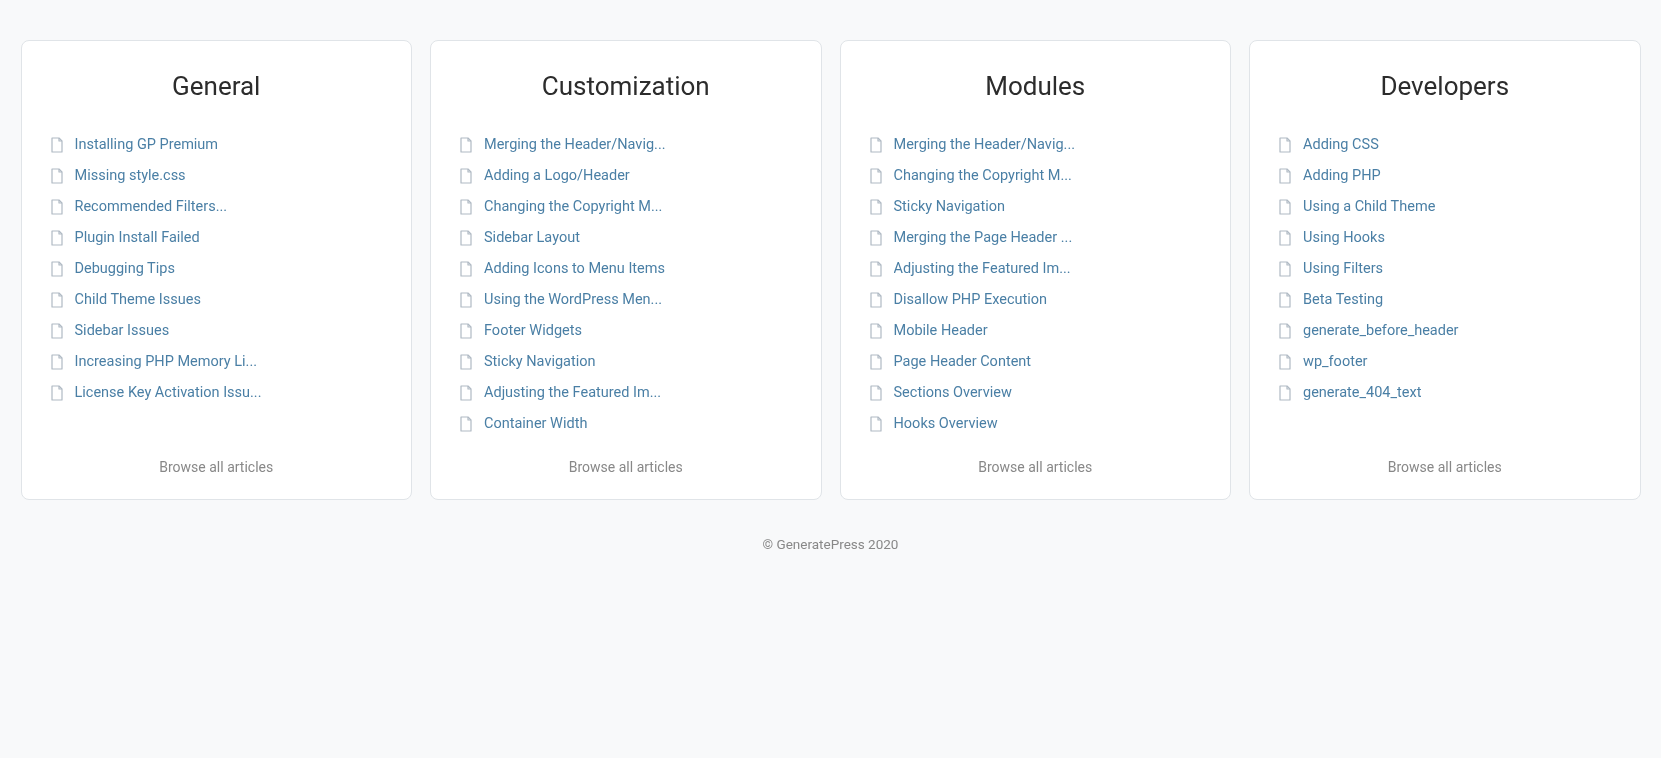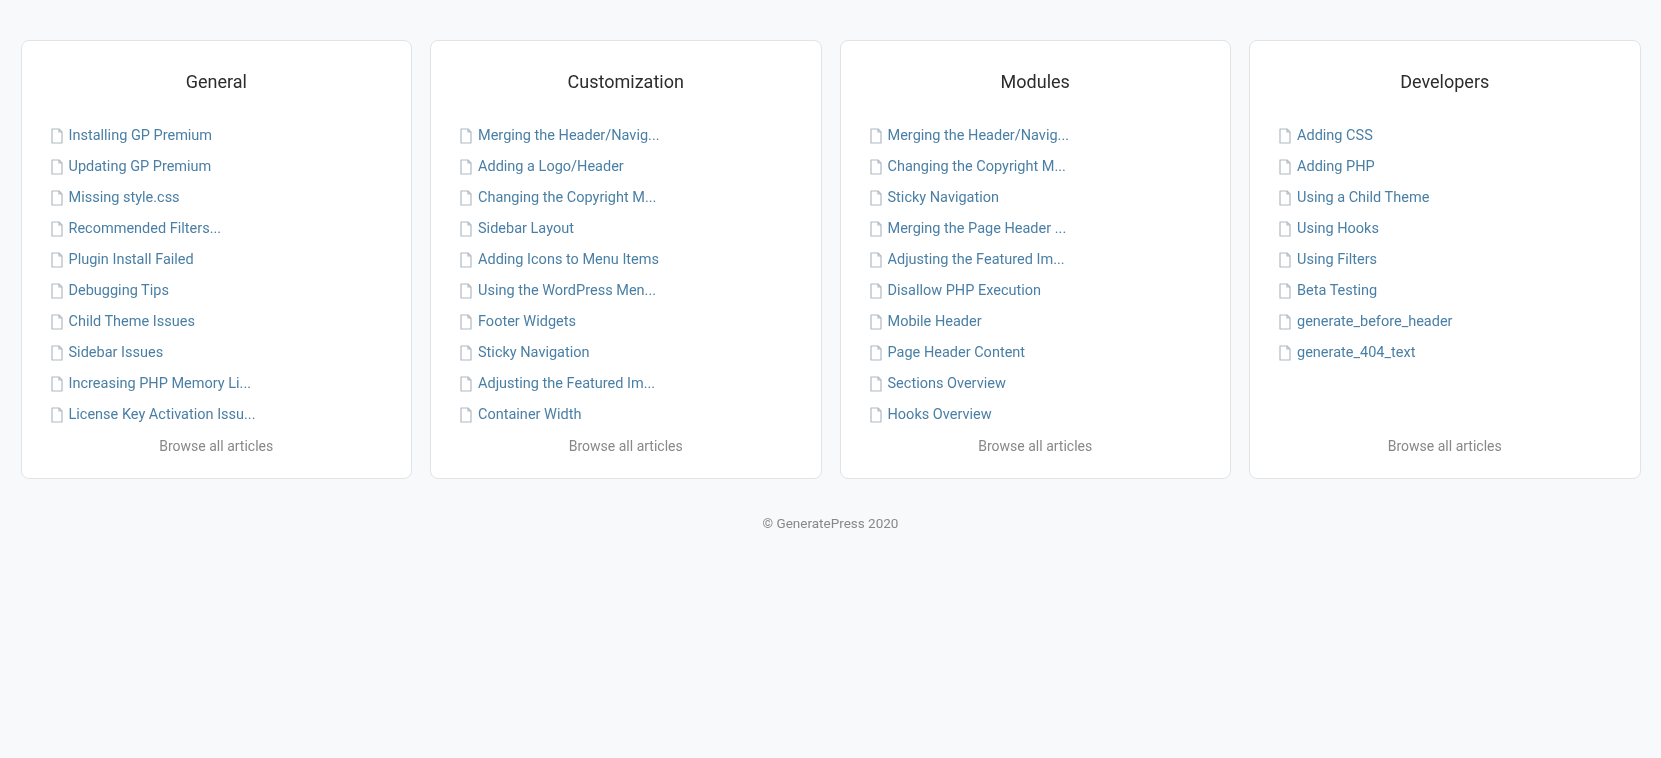--- a/index.html
+++ b/index.html
@@ -31,36 +31,36 @@
       border: 1px solid #e0e4e8;
       border-radius: 8px;
       padding: 30px 28px 24px;
       flex: 1;
       display: flex;
       flex-direction: column;
       min-width: 0;
     }
 
     .card-title {
-      font-size: 18px;
+      font-size: 26px;
       font-weight: 400;
       color: #2c2c2c;
       text-align: center;
       margin-bottom: 28px;
     }
 
     .article-list {
       list-style: none;
       flex: 1;
     }
 
     .article-item {
       display: flex;
       align-items: center;
-      gap: 3px;
+      gap: 9px;
       padding: 7px 0;
     }
 
     .article-icon {
       color: #b0bac4;
       font-size: 13px;
       flex-shrink: 0;
       width: 16px;
       height: 16px;
     }
@@ -78,21 +78,21 @@
       font-size: 14.5px;
       text-decoration: none;
       white-space: nowrap;
       overflow: hidden;
       text-overflow: ellipsis;
       cursor: pointer;
     }
 
     .browse-all {
       text-align: center;
-      margin-top: 8px;
+      margin-top: 20px;
       color: #888;
       font-size: 14px;
       cursor: pointer;
     }
 
     .footer {
       margin-top: 36px;
       color: #888;
       font-size: 13.5px;
     }
@@ -103,27 +103,20 @@
 <div class="cards-container">
 <div class="card">
       <div class="card-title">General</div>
       <ul class="article-list">
         <li class="article-item">
           <span class="article-icon"><svg viewBox="0 0 14 16" xmlns="http://www.w3.org/2000/svg">
         <path d="M2 1h7l3 3v11H2V1z" stroke="#b0bac4" stroke-width="1.2" fill="none" stroke-linejoin="round"></path>
         <path d="M9 1v3h3" stroke="#b0bac4" stroke-width="1.2" fill="none" stroke-linejoin="round"></path>
       </svg></span>
           <a class="article-link" href="#">Installing GP Premium</a>
-        </li>
-        <li class="article-item">
-          <span class="article-icon"><svg viewBox="0 0 14 16" xmlns="http://www.w3.org/2000/svg">
-        <path d="M2 1h7l3 3v11H2V1z" stroke="#b0bac4" stroke-width="1.2" fill="none" stroke-linejoin="round"></path>
-        <path d="M9 1v3h3" stroke="#b0bac4" stroke-width="1.2" fill="none" stroke-linejoin="round"></path>
-      </svg></span>
-          <a class="article-link" href="#">Updating GP Premium</a>
         </li>
         <li class="article-item">
           <span class="article-icon"><svg viewBox="0 0 14 16" xmlns="http://www.w3.org/2000/svg">
         <path d="M2 1h7l3 3v11H2V1z" stroke="#b0bac4" stroke-width="1.2" fill="none" stroke-linejoin="round"></path>
         <path d="M9 1v3h3" stroke="#b0bac4" stroke-width="1.2" fill="none" stroke-linejoin="round"></path>
       </svg></span>
           <a class="article-link" href="#">Missing style.css</a>
         </li>
         <li class="article-item">
           <span class="article-icon"><svg viewBox="0 0 14 16" xmlns="http://www.w3.org/2000/svg">
@@ -379,20 +372,27 @@
         <path d="M2 1h7l3 3v11H2V1z" stroke="#b0bac4" stroke-width="1.2" fill="none" stroke-linejoin="round"></path>
         <path d="M9 1v3h3" stroke="#b0bac4" stroke-width="1.2" fill="none" stroke-linejoin="round"></path>
       </svg></span>
           <a class="article-link" href="#">generate_before_header</a>
         </li>
         <li class="article-item">
           <span class="article-icon"><svg viewBox="0 0 14 16" xmlns="http://www.w3.org/2000/svg">
         <path d="M2 1h7l3 3v11H2V1z" stroke="#b0bac4" stroke-width="1.2" fill="none" stroke-linejoin="round"></path>
         <path d="M9 1v3h3" stroke="#b0bac4" stroke-width="1.2" fill="none" stroke-linejoin="round"></path>
       </svg></span>
+          <a class="article-link" href="#">wp_footer</a>
+        </li>
+        <li class="article-item">
+          <span class="article-icon"><svg viewBox="0 0 14 16" xmlns="http://www.w3.org/2000/svg">
+        <path d="M2 1h7l3 3v11H2V1z" stroke="#b0bac4" stroke-width="1.2" fill="none" stroke-linejoin="round"></path>
+        <path d="M9 1v3h3" stroke="#b0bac4" stroke-width="1.2" fill="none" stroke-linejoin="round"></path>
+      </svg></span>
           <a class="article-link" href="#">generate_404_text</a>
         </li>
       </ul>
       <div class="browse-all">Browse all articles</div>
     </div>
   </div>
 
 <div class="footer">
   <span>© GeneratePress 2020</span>
 </div>

